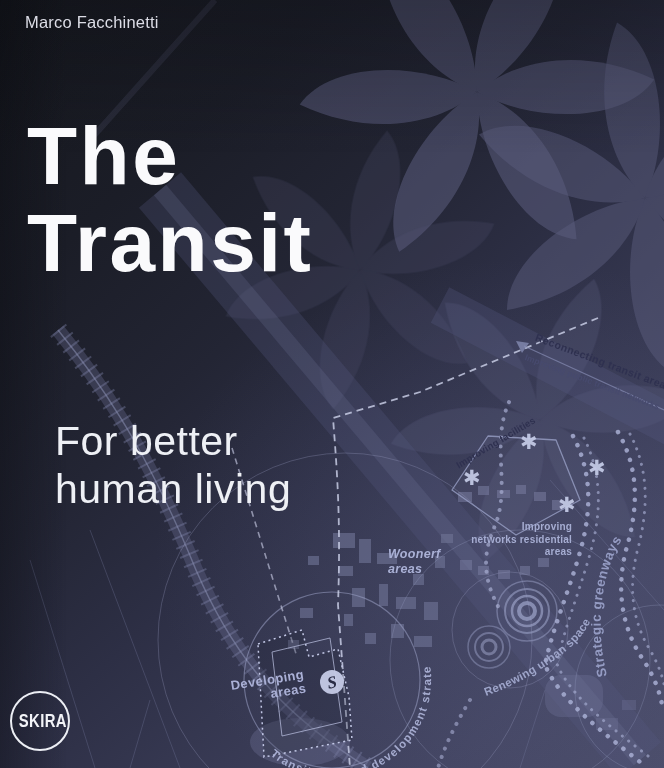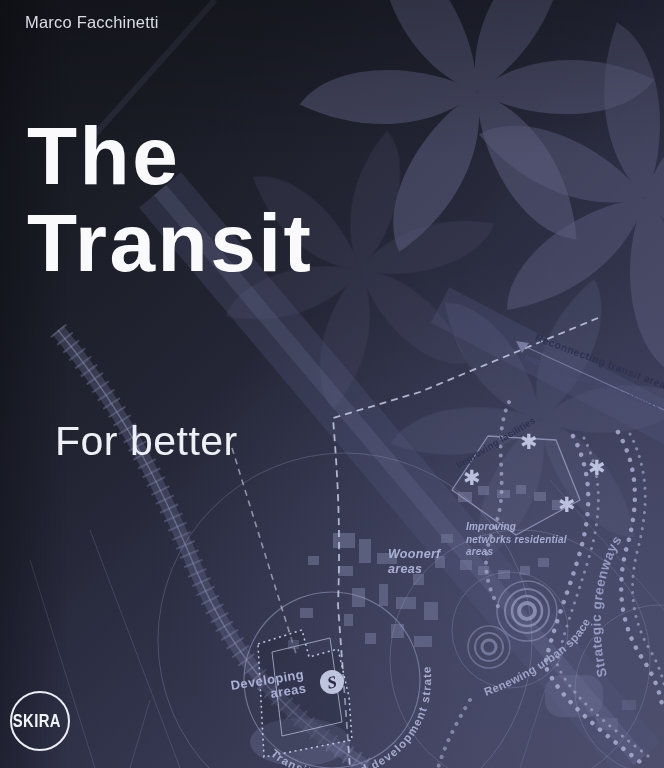--- a/index.html
+++ b/index.html
@@ -12,25 +12,25 @@
   .bg-vignette{position:absolute;inset:0;background:linear-gradient(90deg, rgba(8,9,14,.35), rgba(0,0,0,0) 10%), linear-gradient(0deg, rgba(0,0,0,0) 80%, rgba(8,9,14,.25) 100%);}
   .map-svg{position:absolute;left:0;top:0;}
   .txt{position:absolute;white-space:nowrap;}
   .authors{left:25px;top:13px;display:flex;gap:26px;color:#dcdde6;font-size:16.5px;letter-spacing:.2px;}
   .title{left:27px;top:112px;color:#fafafc;font-weight:bold;font-size:82px;line-height:87px;letter-spacing:2.5px;}
   .subtitle{left:27px;top:417px;color:#eef0f5;font-weight:normal;font-size:41px;line-height:48px;letter-spacing:.5px;margin-left:28px;}
   .anno{position:absolute;font-weight:bold;transform-origin:left top;}
   .anno-reconnect{left:538px;top:331px;font-size:10.5px;color:#2f3150;transform:rotate(20.5deg);letter-spacing:.4px;}
   .anno-pubtransit{left:527px;top:352px;font-size:8.5px;color:#474a6e;transform:rotate(20.5deg);font-weight:600;letter-spacing:.2px;}
   .anno-facilities{left:454px;top:461px;font-size:9.5px;color:#2f3150;transform:rotate(-31deg);letter-spacing:.2px;}
-  .anno-residential{left:466px;top:521px;width:106px;text-align:left;font-size:10px;line-height:12.5px;color:#a6add2;white-space:normal;transform:none;letter-spacing:.2px;font-style:italic;}
+  .anno-residential{left:466px;top:521px;width:106px;text-align:right;font-size:10px;line-height:12.5px;color:#a6add2;white-space:normal;transform:none;letter-spacing:.2px;}
   .anno-woonerf{left:388px;top:547px;font-size:12.5px;line-height:15px;color:#aab1d6;letter-spacing:.3px;font-style:italic;}
   .anno-developing{left:212px;top:682px;width:92px;text-align:right;font-size:13px;line-height:14px;color:#aab0d6;transform:rotate(-9deg);letter-spacing:.4px;}
   .asterisk{position:absolute;color:#c6cce8;font-size:21px;opacity:.92;font-weight:normal;}
-  .skira{position:absolute;left:10px;top:691px;width:56px;height:56px;border:2.5px solid #eceef4;border-radius:50%;display:flex;align-items:center;justify-content:flex-end;}
+  .skira{position:absolute;left:10px;top:691px;width:56px;height:56px;border:2.5px solid #eceef4;border-radius:50%;display:flex;align-items:center;justify-content:flex-start;}
   .skira span{color:#f2f3f7;font-size:19px;font-weight:bold;letter-spacing:.5px;transform:scaleX(.78);}
 </style>
 </head>
 <body>
 
 <div class="cover">
   <div class="bg-glow"></div>
 
   <svg class="map-svg" width="664" height="768" viewBox="0 0 664 768">
     <defs>
@@ -226,18 +226,19 @@
     <span>Marco Facchinetti</span>
   </div>
 
   <div class="title txt">
     <div>The</div>
     <div>Transit</div>
   </div>
 
   <div class="subtitle txt">
     <div>For better</div>
+    <div>human living</div>
   </div>
 
   <div class="skira">
     <span>SKIRA</span>
   </div>
 </div>
 
 </body></html>

